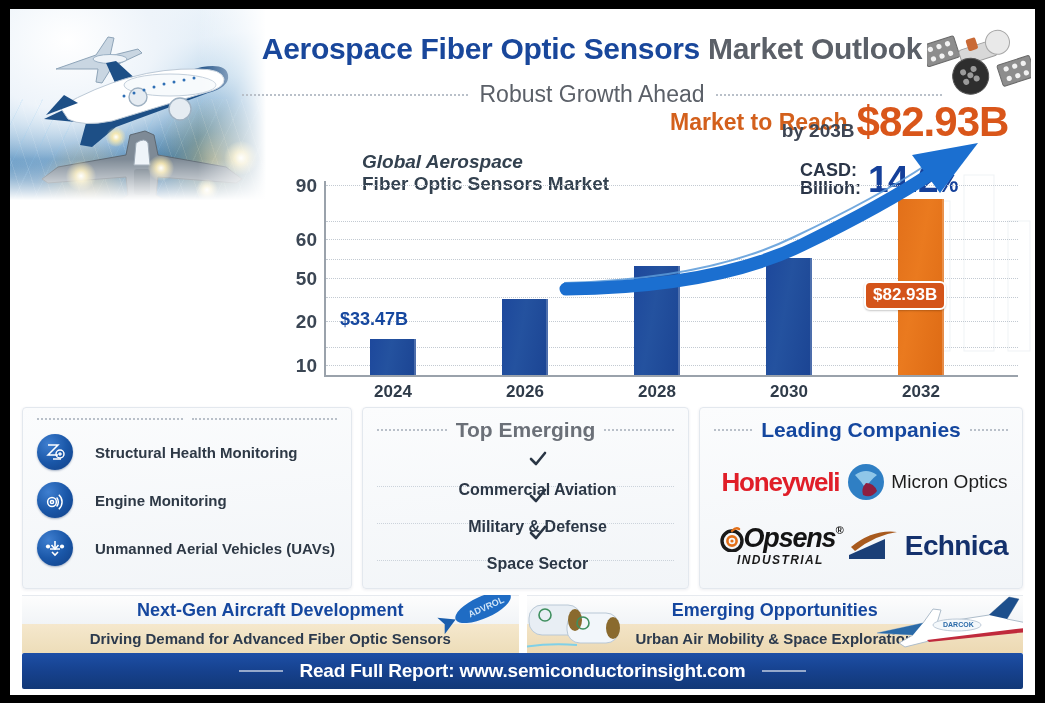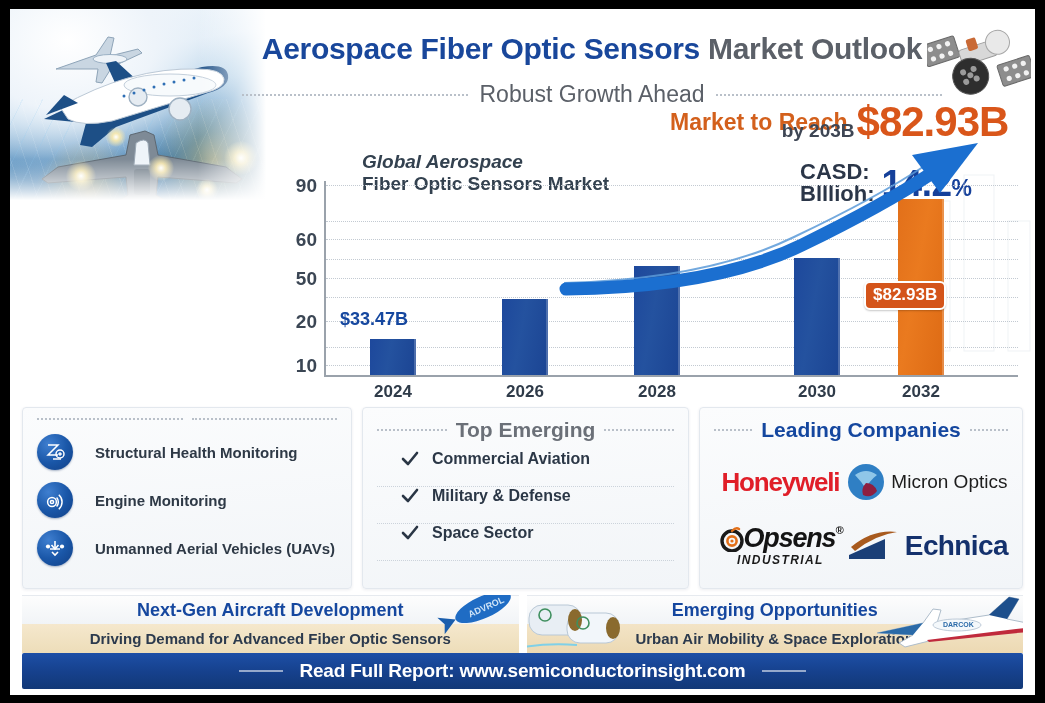--- a/index.html
+++ b/index.html
@@ -154,21 +154,21 @@
     margin-left: 2px;
   }
   .callout-bot {
     position: absolute;
     left: 130px; top: 62px;
     display: flex;
     align-items: center;
     gap: 7px;
   }
   .cagr-labels {
-    font-size: 22px; font-weight: bold;
+    font-size: 18px; font-weight: bold;
     color: #2b3648;
     line-height: 1.02;
     white-space: nowrap;
   }
   .cagr-value {
     font-size: 37px; font-weight: bold;
     color: #15409a;
     line-height: .9;
     letter-spacing: -.5px;
     white-space: nowrap;
@@ -324,24 +324,26 @@
   .app-label {
     font-size: 15px;
     font-weight: bold;
     color: #2e3946;
     white-space: nowrap;
   }
 
   
   .seg-row {
     display: flex;
+    align-items: center;
     gap: 13px;
     height: 37px;
     padding-left: 24px;
     border-bottom: 1px dotted #ccd3db;
+    flex-direction: column;
   }
   .seg-check {
     flex: 0 0 auto;
     width: 18px; height: 18px;
     color: #2a3645;
   }
   .seg-label {
     font-size: 16px;
     font-weight: bold;
     color: #2b3746;
@@ -622,21 +624,21 @@
 
       <div class="bar" style="left:44px; height:36px;">
         <span class="xtick" style="left:23px;">2024</span>
       </div>
       <div class="bar" style="left:176px; height:76px;">
         <span class="xtick" style="left:23px;">2026</span>
       </div>
       <div class="bar" style="left:308px; height:109px;">
         <span class="xtick" style="left:23px;">2028</span>
       </div>
-      <div class="bar" style="left:440px; height:117px;margin-left:28px;">
+      <div class="bar" style="left:440px; height:117px;">
         <span class="xtick" style="left:23px;">2030</span>
       </div>
       <div class="bar accent" style="left:572px; height:176px;">
         <span class="xtick" style="left:23px;">2032</span>
       </div>
 
       <div class="bar-label-first" style="left:14px; top:128px;">$33.47B</div>
       <div class="bar-label-last" style="left:538px; top:100px;">$82.93B</div>
     </div>
 

